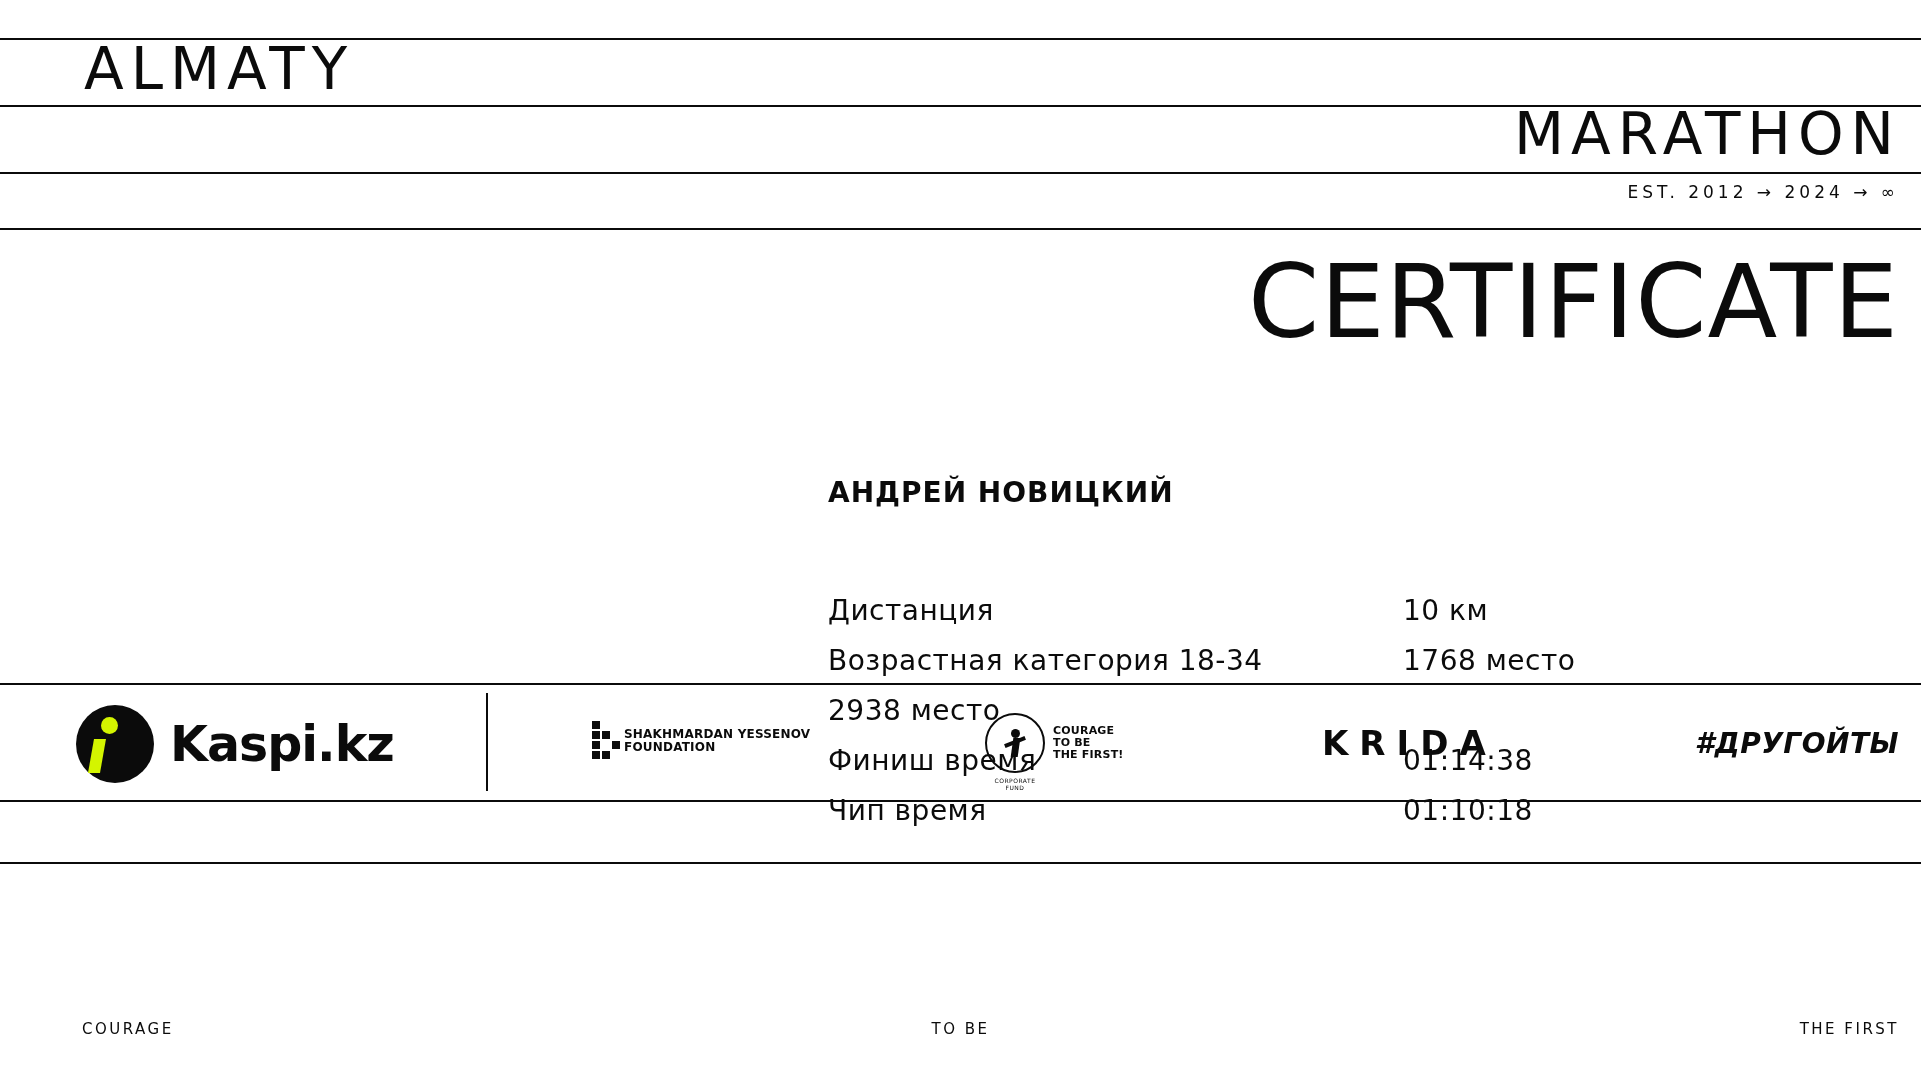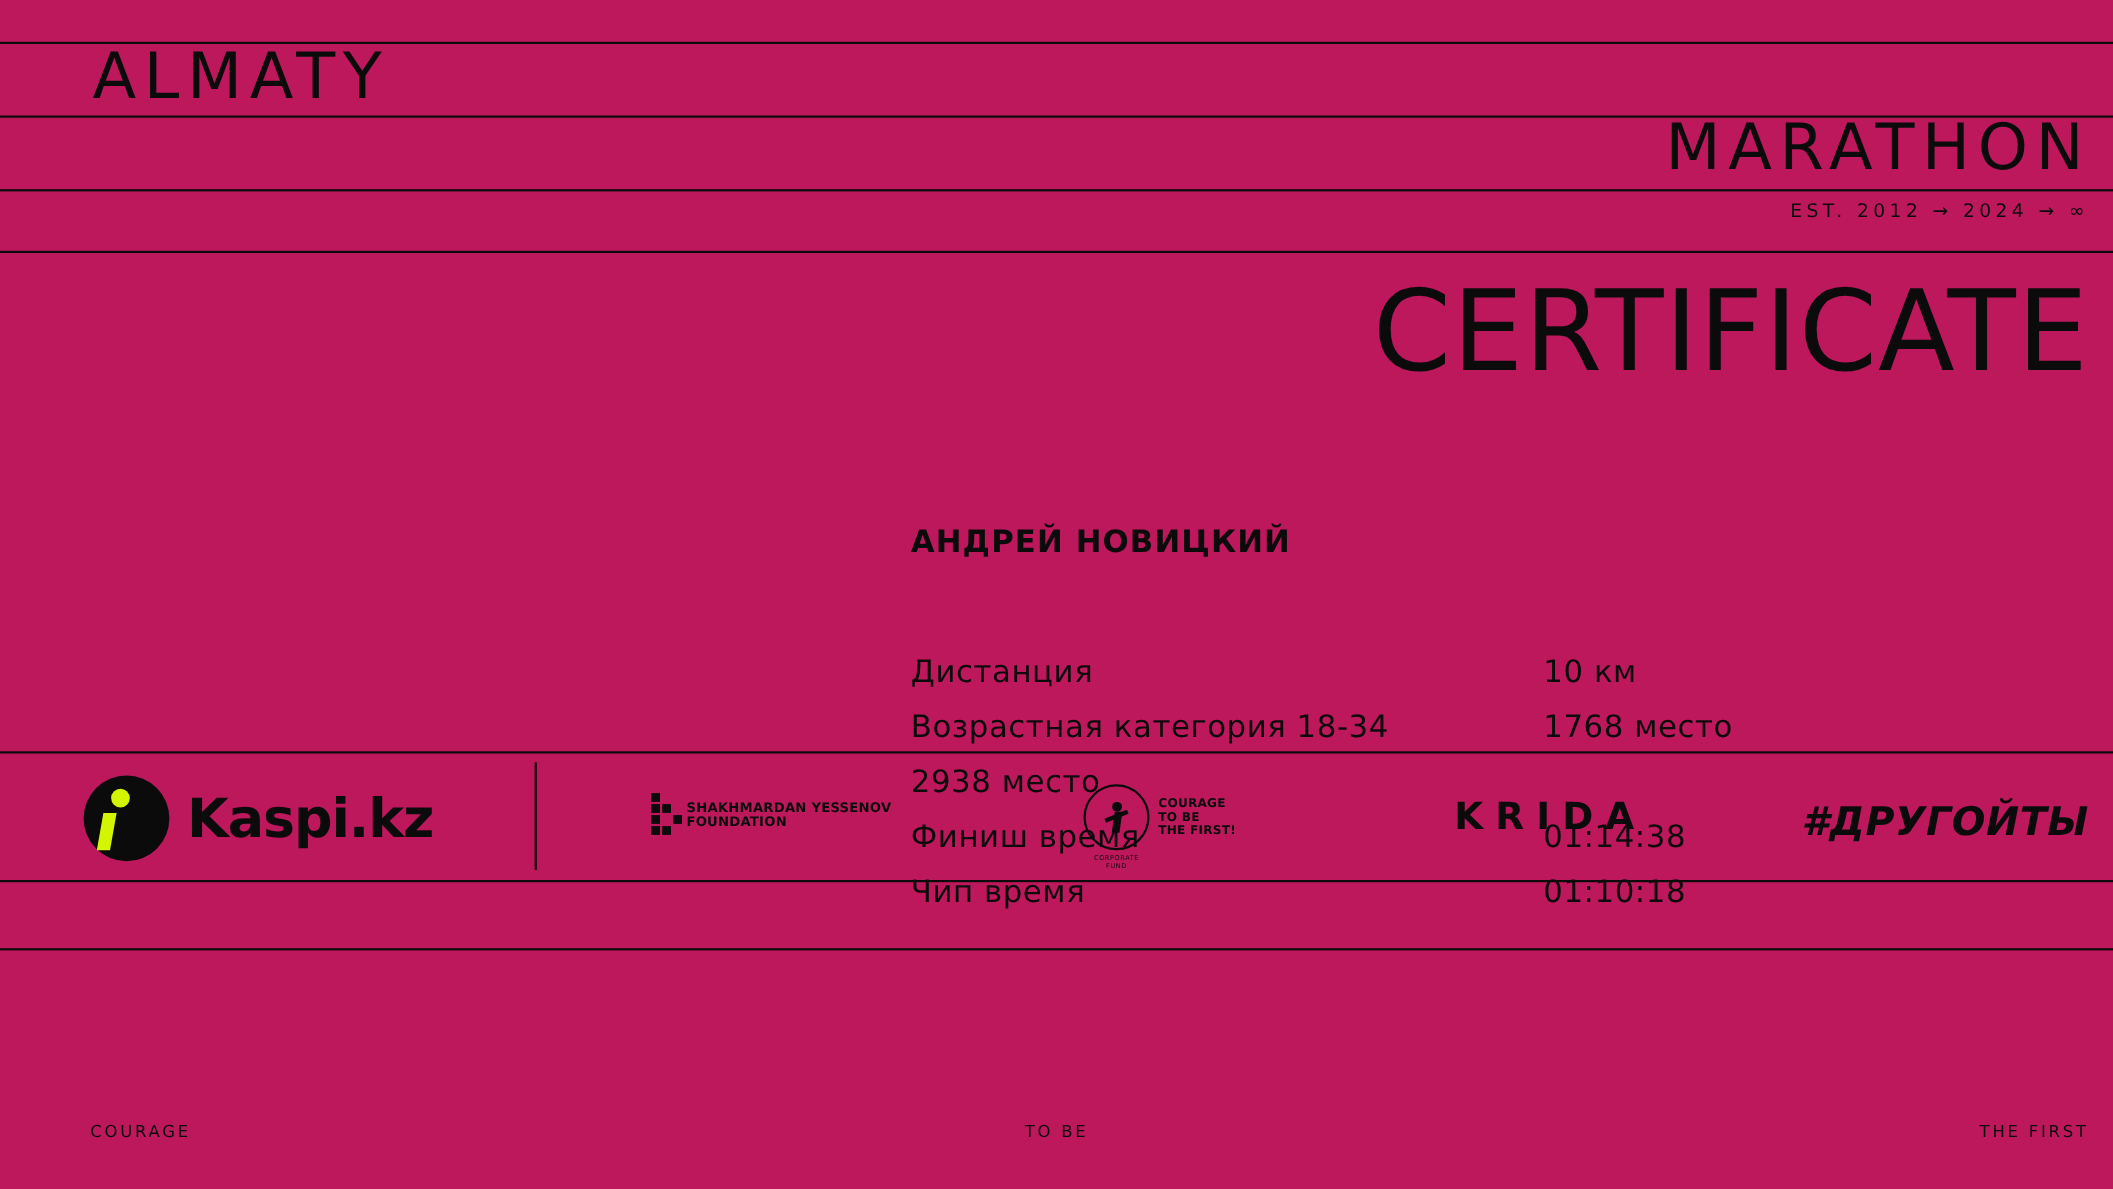--- a/index.html
+++ b/index.html
@@ -12,21 +12,21 @@
     height: 1081px;
     overflow: hidden;
     font-family: "Liberation Sans", sans-serif;
     color: #0b0b0b;
     position: relative;
   }
 
   .cert {
     position: absolute;
     inset: 0;
-    background: #be185d;
+    background: #ffffff;
   }
 
   
   .rule {
     position: absolute;
     left: 0;
     right: 0;
     height: 2px;
     background: #0b0b0b;
   }
@@ -268,21 +268,21 @@
     top: 38px;
     font-size: 34px;
     letter-spacing: 11px;
     font-weight: 700;
     font-family: "DejaVu Sans", sans-serif;
   }
   .drugoyty {
     position: absolute;
     right: 22px;
     top: 42px;
-    font-size: 36px;
+    font-size: 28px;
     font-weight: 700;
     font-style: italic;
     letter-spacing: 0.5px;
     font-family: "DejaVu Sans", sans-serif;
   }
 
   
   .footer {
     position: absolute;
     left: 0; right: 0;

